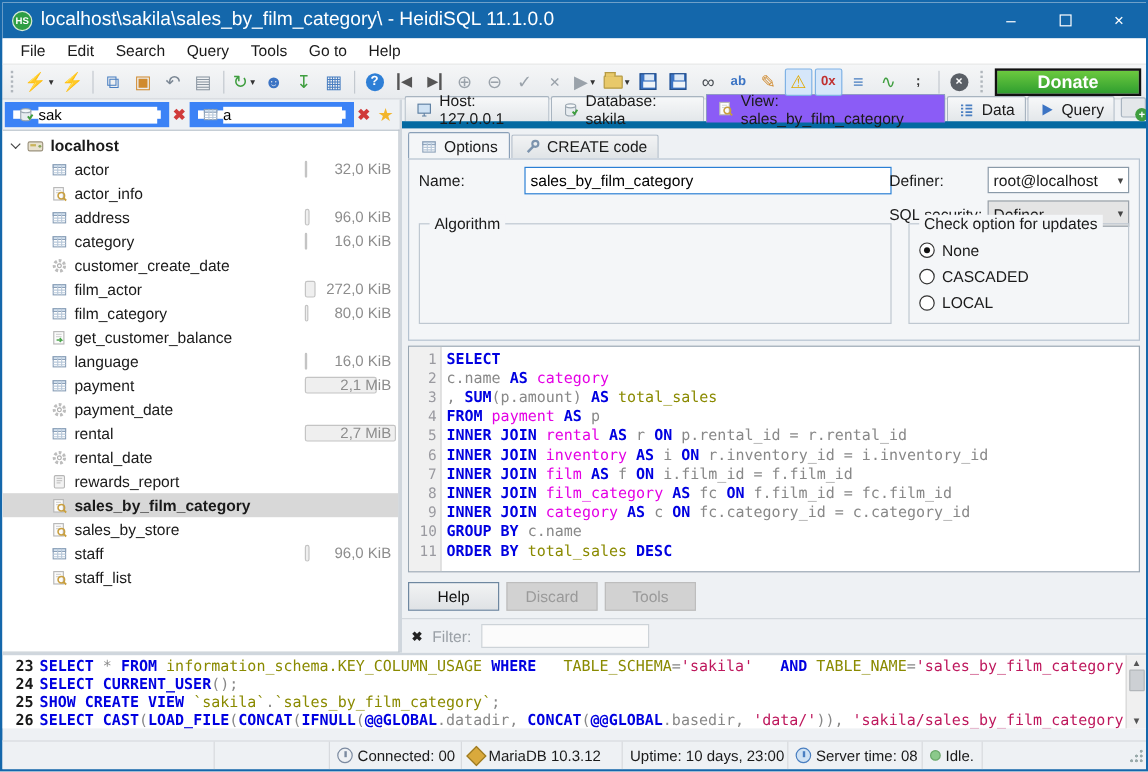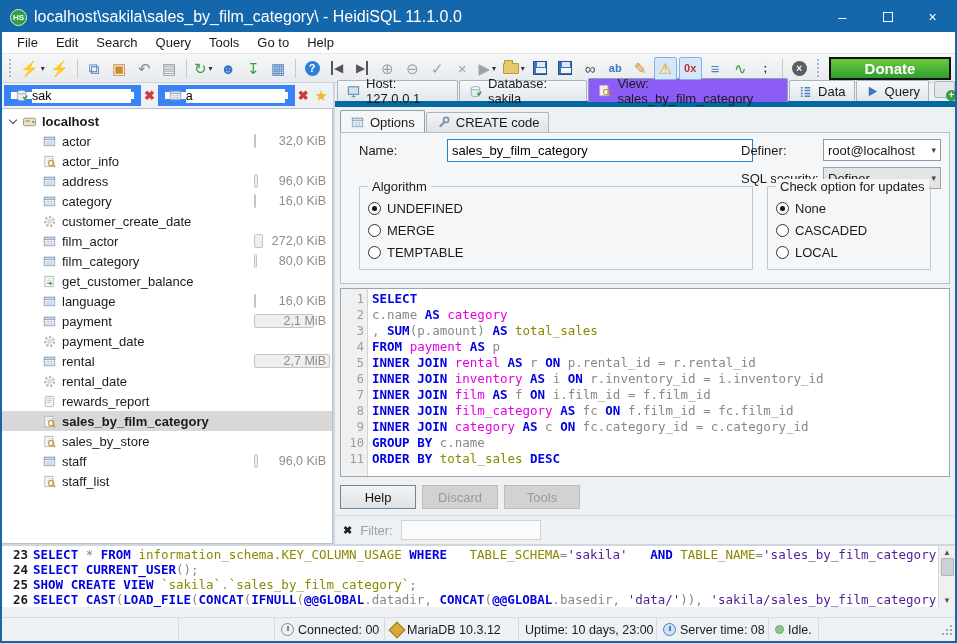--- a/index.html
+++ b/index.html
@@ -86,21 +86,21 @@
   .newtab::after { content:"+"; position:absolute; right:-3px; bottom:-4px; width:11px; height:11px;
                    background:#3f9e3f; color:#fff; border-radius:50%; font-size:9px; line-height:11px;
                    text-align:center; font-weight:bold; }
   .rcontent { flex:1; display:flex; flex-direction:column; padding:2px 5px 0 5px; min-height:0; }
   .subtabs { height:23px; display:flex; align-items:flex-end; gap:1px; flex:0 0 auto; }
   .subtab { height:20px; display:flex; align-items:center; gap:5px; padding:0 9px; font-size:13px;
             background:linear-gradient(#f2f3f4,#e0e4e7); border:1px solid #a8b4c0; border-bottom:none;
             border-radius:2px 2px 0 0; }
   .subtab.active { background:#f4f6f8; height:23px; margin-bottom:-1px; border-color:#8aa0b8; }
 
-  .formpanel { flex:0 0 auto; height:152px; background:#f4f6f8; border:1px solid #b4c2d0; padding:6px 18px; position:relative; }
+  .formpanel { flex:0 0 auto; height:152px; background:#f4f6f8; border:1px solid #b4c2d0; padding:6px 8px; position:relative; }
   .frm-row { display:flex; align-items:center; }
   .lbl { font-size:13px; color:#1a1a1a; }
   .name-input { width:306px; height:23px; border:1px solid #2a7fd4; background:#fff; padding:0 4px;
                 font-size:13px; font-family:"Liberation Sans",sans-serif; outline:none; }
   .rt-col { position:absolute; right:8px; top:6px; width:200px; }
   .combo { height:22px; border:1px solid #8a9aa8; background:#fff; display:flex; align-items:center;
            padding:0 4px; font-size:13px; justify-content:space-between; }
   .combo.gray { background:#e4e4e4; border-color:#9aa2aa; }
   .combo .ca { font-size:9px; color:#444; }
   .groups { display:flex; gap:14px; margin-top:24px; }
@@ -115,21 +115,21 @@
   .editor { flex:1; margin-top:4px; background:#fff; border:1px solid #98a6b2; display:flex; min-height:0; overflow:hidden; }
   .gutter { width:27px; background:#f0f0f0; border-right:1px solid #d4d4d4; flex:0 0 auto;
             font-family:"DejaVu Sans Mono",monospace; font-size:12px; color:#9a9aa0; text-align:right;
             padding:2px 3px 0 0; line-height:16px; }
   .codecol { flex:1; padding:2px 0 0 4px; font-family:"DejaVu Sans Mono",monospace; font-size:12.5px;
              line-height:16px; white-space:pre; overflow:hidden; }
   .tk-kw { color:#0000e0; font-weight:bold; }
   .tk-tbl { color:#e400e4; }
   .tk-id { color:#888888; }
   .tk-olv { color:#8a8a00; }
-  .tk-str { color:#4c1d95; }
+  .tk-str { color:#be185d; }
 
   .btnrow { flex:0 0 auto; height:34px; display:flex; align-items:center; gap:6px; padding-top:6px; }
   .btn { width:76px; height:24px; font-size:13px; display:flex; align-items:center; justify-content:center; }
   .btn.en { background:linear-gradient(#f2f3f4,#dfe2e5); border:1px solid #5f7archive0; border:1px solid #6e87a0; color:#111; }
   .btn.dis { background:#d2d2d2; border:1px solid #bdbdbd; color:#9a9a9a; }
 
   .qfilter { flex:0 0 auto; height:29px; margin:4px -5px 0 -5px; background:#eef1f4; border-top:1px solid #d3d8dd;
              display:flex; align-items:center; padding:0 8px; gap:8px; }
   .qf-x { font-size:11px; font-weight:bold; color:#222; }
   .qf-lbl { color:#9aa0a6; font-size:13px; }
@@ -625,34 +625,20 @@
               <div class="combo gray" style="flex:1;">
                 <span>Definer</span>
                 <span class="ca">▾</span>
               </div>
             </div>
           </div>
 
           <div class="groups">
             <div class="gbox gb-alg">
               <span class="legend">Algorithm</span>
-              <div id="alg-radios">
-                  <div class="radio-row">
-                    <span class="rb on"></span>
-                    <span>UNDEFINED</span>
-                  </div>
-                  <div class="radio-row">
-                    <span class="rb"></span>
-                    <span>MERGE</span>
-                  </div>
-                  <div class="radio-row">
-                    <span class="rb"></span>
-                    <span>TEMPTABLE</span>
-                  </div>
-                </div>
             </div>
             <div class="gbox gb-chk">
               <span class="legend">Check option for updates</span>
               <div id="chk-radios">
                   <div class="radio-row">
                     <span class="rb on"></span>
                     <span>None</span>
                   </div>
                   <div class="radio-row">
                     <span class="rb"></span>

